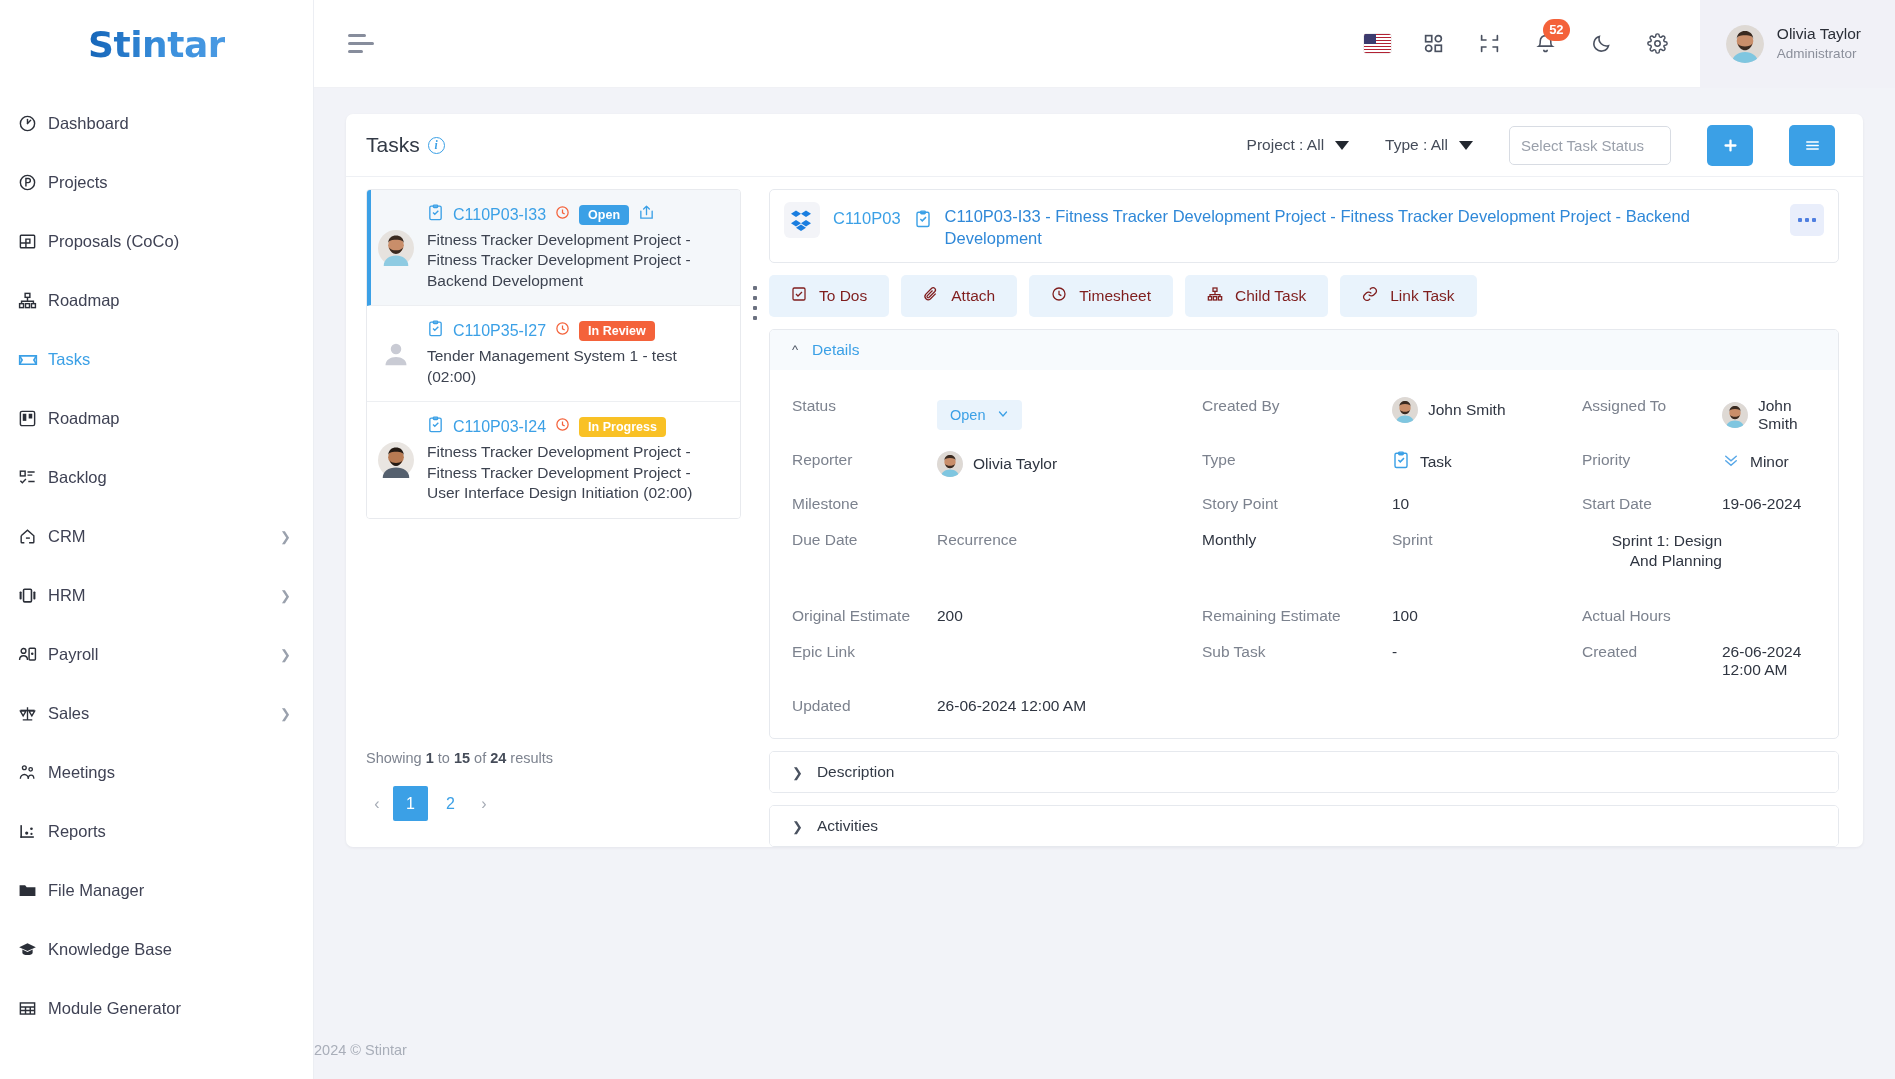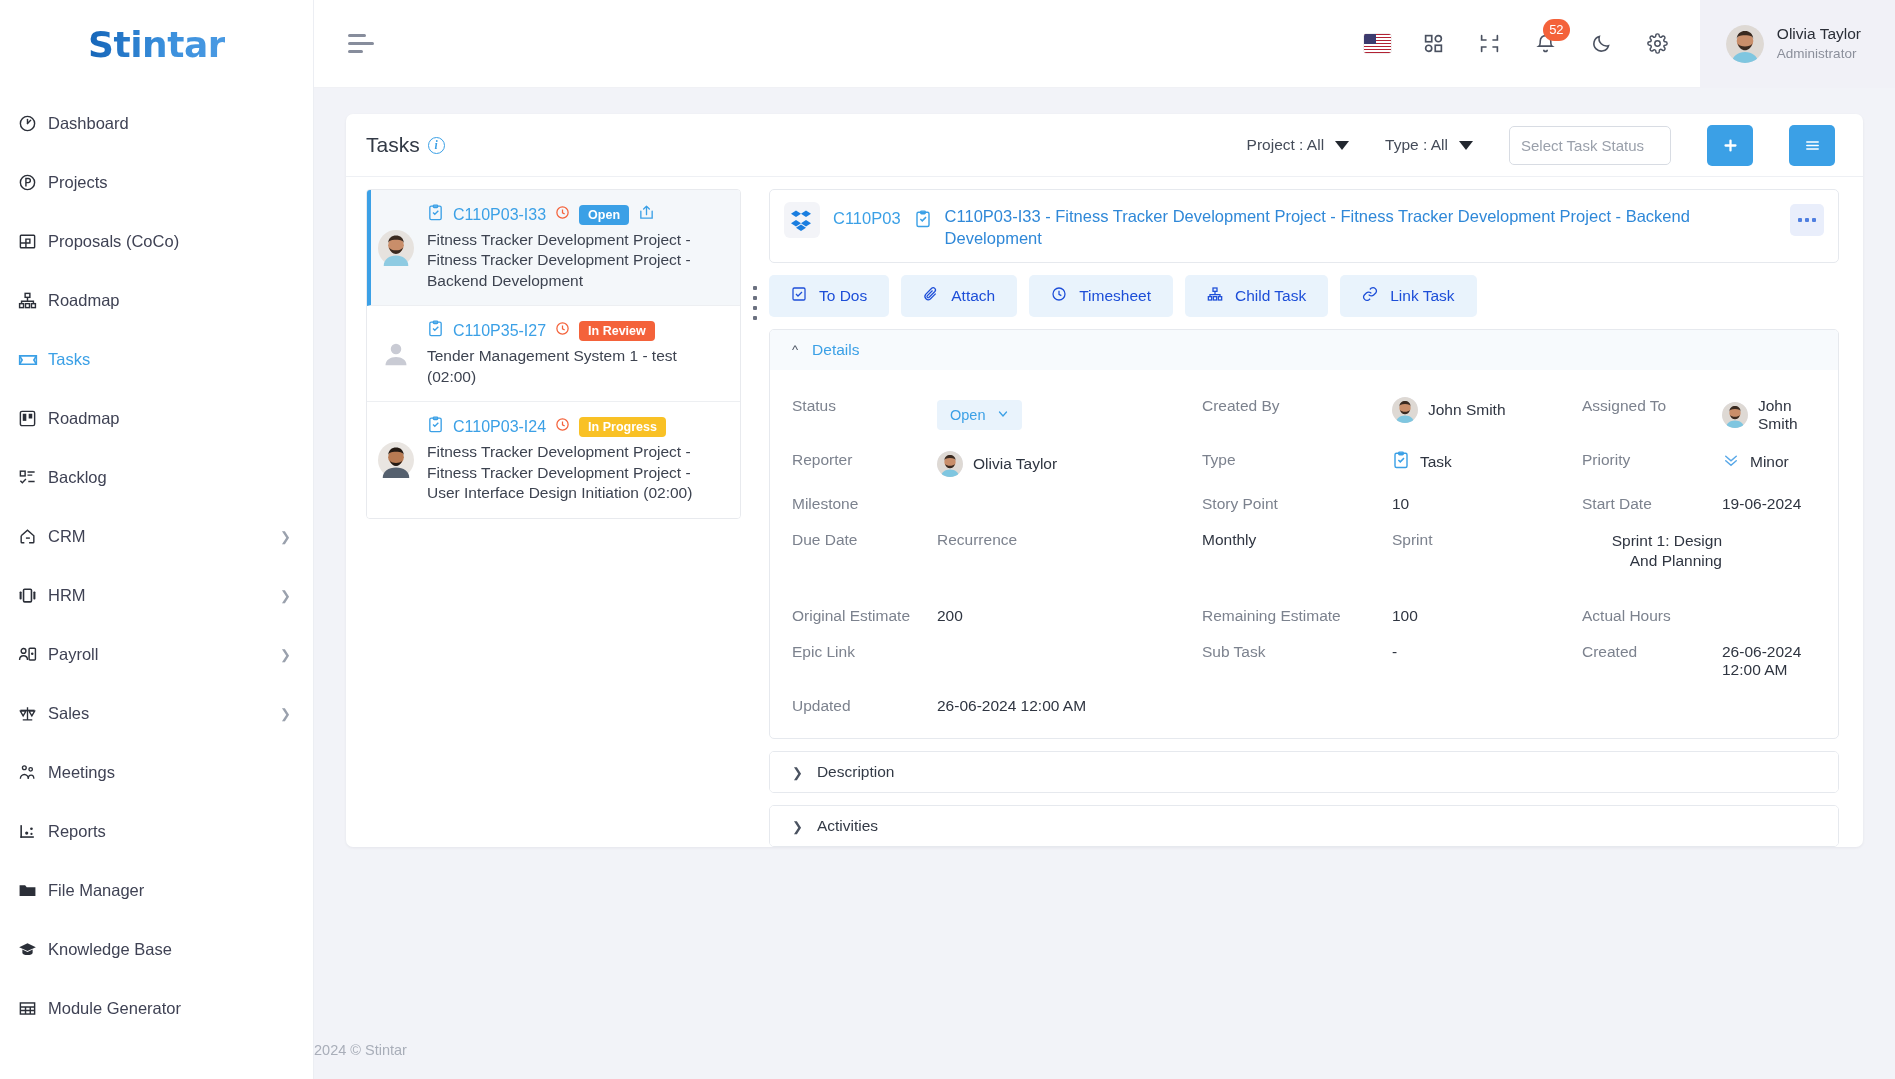--- a/index.html
+++ b/index.html
@@ -60,21 +60,21 @@
   .topbar-icons { display: flex; align-items: center; gap: 28px; padding-right: 28px; }
   .ticon { width: 28px; height: 28px; display: flex; align-items: center; justify-content: center;
            color: #4a5160; cursor: pointer; position: relative; }
   .flag { width: 27px; height: 19px; border-radius: 2px; overflow: hidden; position: relative;
           box-shadow: 0 0 0 0.5px rgba(0,0,0,.12); }
   .flag .stripes { position: absolute; inset: 0;
     background: repeating-linear-gradient(to bottom,#b22234 0,#b22234 1.46px,#ffffff 1.46px,#ffffff 2.92px); }
   .flag .canton { position: absolute; left:0; top:0; width: 12px; height: 10.3px; background:#3c3b6e; }
   .badge {
     position: absolute; top: -11px; right: -10px; min-width: 27px; height: 22px;
-    background: #f4623a; color: #fff; border-radius: 11px; font-size: 13px; font-weight: normal;
+    background: #f4623a; color: #fff; border-radius: 11px; font-size: 13px; font-weight: bold;
     display:flex; align-items:center; justify-content:center; padding: 0 5px;
   }
   .user-box {
     display: flex; align-items: center; gap: 13px; background: #f1f1f7;
     height: 88px; padding: 0 34px 0 26px; cursor: pointer;
   }
   .avatar { border-radius: 50%; background: #e8e8ee; overflow:hidden; flex: none; position: relative; }
   .avatar svg { display:block; }
   .user-name { font-size: 15.5px; color: #2b2f38; line-height: 1.35; }
   .user-role { font-size: 13.5px; color: #8b8f9b; line-height: 1.35; }
@@ -158,21 +158,21 @@
   .proj-badge { width: 36px; height: 36px; border-radius: 6px; background: #f3f4f8;
                 display:flex; align-items:center; justify-content:center; flex: none; }
   .proj-code { color: #3ba0e6; font-size: 16.5px; padding-top: 7px; white-space: nowrap; }
   .det-title { color: #2f88d8; font-size: 16.5px; line-height: 1.35; padding-top: 3px; flex: 1; }
   .more-btn { width: 34px; height: 32px; border-radius: 5px; background: #e9eefb; display:flex;
               align-items:center; justify-content:center; gap:3px; cursor:pointer; flex:none; margin-top: 2px; }
   .more-btn i { width: 4px; height: 4px; background: #4f7fe0; display:block; border-radius:1px; }
 
   .tabs { display: flex; gap: 12px; }
   .tab {
-    background: #e9f3fc; color: #1d4ed8; border-radius: 5px;
+    background: #e9f3fc; color: #7f1d1d; border-radius: 5px;
     height: 42px; display: flex; align-items: center; gap: 12px;
     padding: 0 22px; font-size: 15.5px; cursor: pointer;
   }
 
   .panel { border: 1px solid #e6e9ee; border-radius: 5px; background: #fff; overflow: hidden; }
   .panel-head {
     background: #f7fafd; height: 40px; display: flex; align-items: center; gap: 14px;
     padding: 0 22px; color: #3ba0e6; font-size: 15.5px; cursor: pointer;
   }
   .panel-head .chev { font-size: 13px; color: #4b5361; }
@@ -592,20 +592,37 @@
                         </svg>
                     </span>
                     <span class="pill progress">In Progress</span>
                   </div>
                   <div class="task-title">Fitness Tracker Development Project - Fitness Tracker Development Project - User Interface Design Initiation (02:00)</div>
                 </div>
               </div>
 
             </div>
 
+            <div class="list-foot">
+              <div class="showing">
+                <span>Showing</span>
+                <b>1</b>
+                <span>to</span>
+                <b>15</b>
+                <span>of</span>
+                <b>24</b>
+                <span>results</span>
+              </div>
+              <div class="pager">
+                <span class="pg arrow">‹</span>
+                <span class="pg active">1</span>
+                <span class="pg">2</span>
+                <span class="pg arrow">›</span>
+              </div>
+            </div>
           </div>
 
           <div class="resizer">
             <span class="dots">
                 <i></i>
                 <i></i>
                 <i></i>
                 <i></i>
               </span>
           </div>

